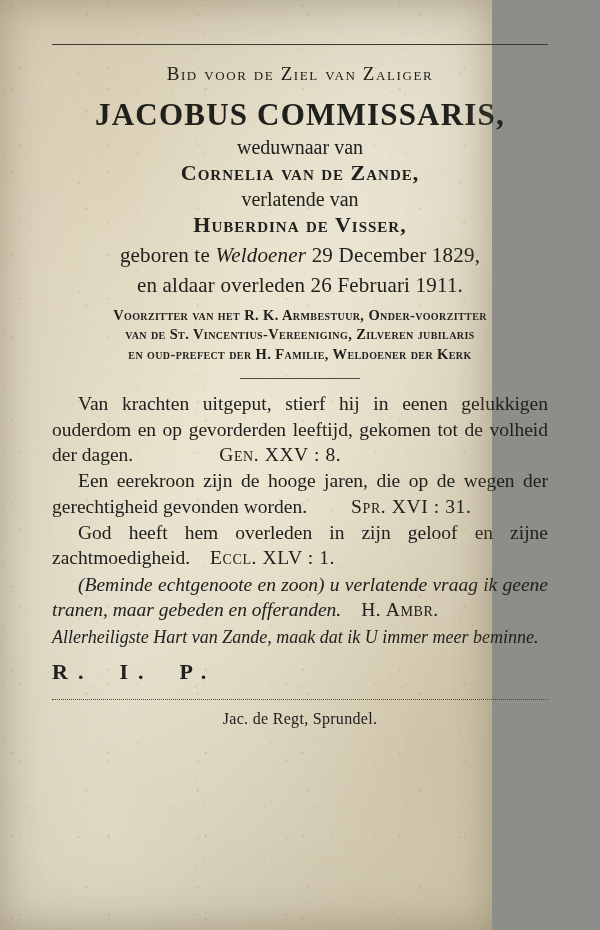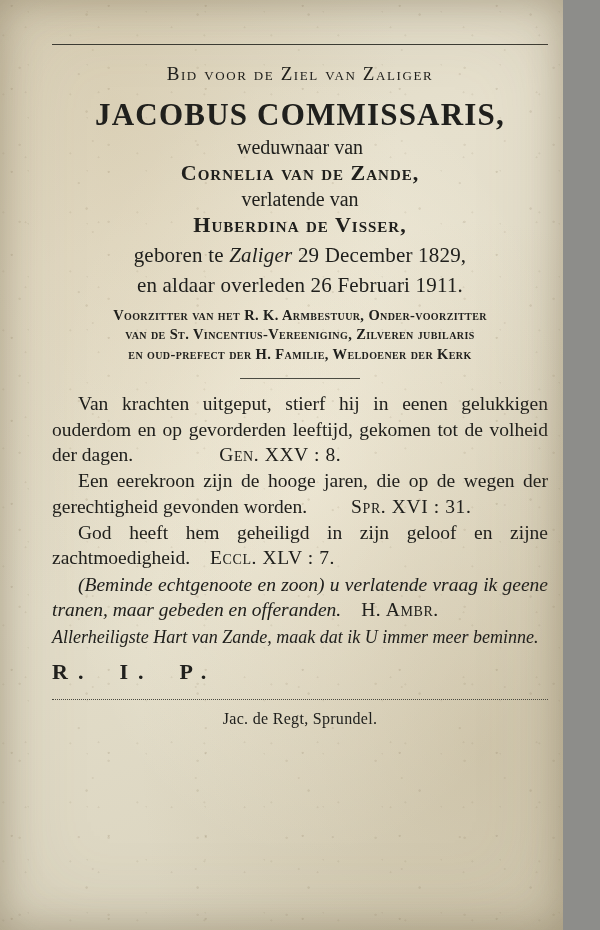--- a/index.html
+++ b/index.html
@@ -10,21 +10,21 @@
   body {
     width: 600px;
     height: 930px;
     overflow: hidden;
     font-family: "Liberation Serif", serif;
   }
 
   #card {
     position: absolute;
     left: 0; top: 0;
-    width: 563px;
+    width: 492px;
     height: 930px;
     background:
       radial-gradient(ellipse at 20% 12%, rgba(200,180,140,0.30) 0%, rgba(200,180,140,0) 45%),
       radial-gradient(ellipse at 85% 80%, rgba(170,150,110,0.28) 0%, rgba(170,150,110,0) 50%),
       radial-gradient(ellipse at 55% 50%, rgba(255,250,235,0.55) 0%, rgba(255,250,235,0) 60%),
       linear-gradient(160deg, #ded8c4 0%, #e6e0cd 25%, #e3ddc9 55%, #d8d2bd 100%);
     box-sizing: border-box;
   }
 
   
@@ -175,21 +175,21 @@
     <div class="header-block">
       <div class="center line1">Bid voor de Ziel van Zaliger</div>
       <div class="center name">Jacobus Commissaris,</div>
       <div class="center rel">weduwnaar van</div>
       <div class="center spouse bold">Cornelia van de Zande,</div>
       <div class="center rel">verlatende van</div>
       <div class="center spouse bold">Huberdina de Visser,</div>
 
       <div class="center dates">
         <span>geboren te</span>
-        <span class="place">Zaliger</span>
+        <span class="place">Weldoener</span>
         <span>29 December 1829,</span>
       </div>
       <div class="center dates">en aldaar overleden 26 Februari 1911.</div>
 
       <div class="offices center">
         <div>Voorzitter van het R. K. Armbestuur, Onder-voorzitter</div>
         <div>van de St. Vincentius-Vereeniging, Zilveren jubilaris</div>
         <div>en oud-prefect der H. Familie, Weldoener der Kerk</div>
       </div>
     </div>
@@ -197,21 +197,21 @@
     <div class="divider-short"></div>
 
     <div class="body">
       <p>
         <span>Van krachten uitgeput, stierf hij in eenen gelukkigen ouderdom en op gevorderden leeftijd, gekomen tot de volheid der dagen.</span><span class="gap-lg"></span><span class="ref">Gen. XXV : 8.</span>
       </p>
       <p>
         <span>Een eerekroon zijn de hooge jaren, die op de wegen der gerechtigheid gevonden worden.</span><span class="gap"></span><span class="ref">Spr. XVI : 31.</span>
       </p>
       <p>
-        <span>God heeft hem geheiligd in zijn geloof en zijne zachtmoedigheid.</span><span class="gap-sm"></span><span class="ref">Eccl. XLV : 7.</span>
+        <span>God heeft hem overleden in zijn geloof en zijne zachtmoedigheid.</span><span class="gap-sm"></span><span class="ref">Eccl. XLV : 1.</span>
       </p>
       <p>
         <span class="italic">(Beminde echtgenoote en zoon) u verlatende vraag ik geene tranen, maar gebeden en offeranden.</span><span class="gap-sm"></span><span class="ref">H. Ambr.</span>
       </p>
     </div>
 
     <div class="prayer">Allerheiligste Hart van Zande, maak dat ik U immer meer beminne.</div>
 
     <div class="rip">
       <span>R.</span><span class="sep"></span><span>I.</span><span class="sep"></span><span>P.</span>

